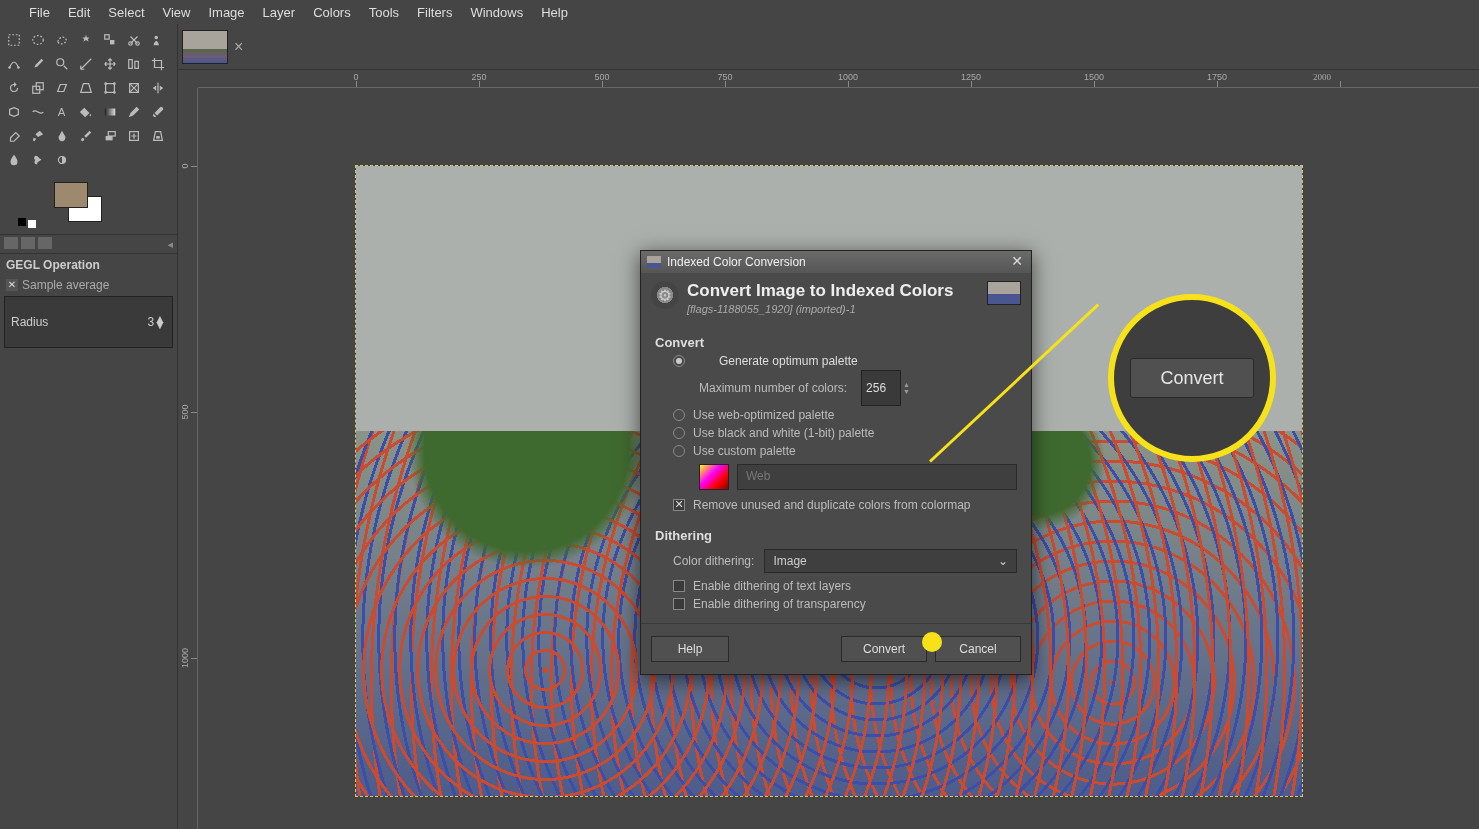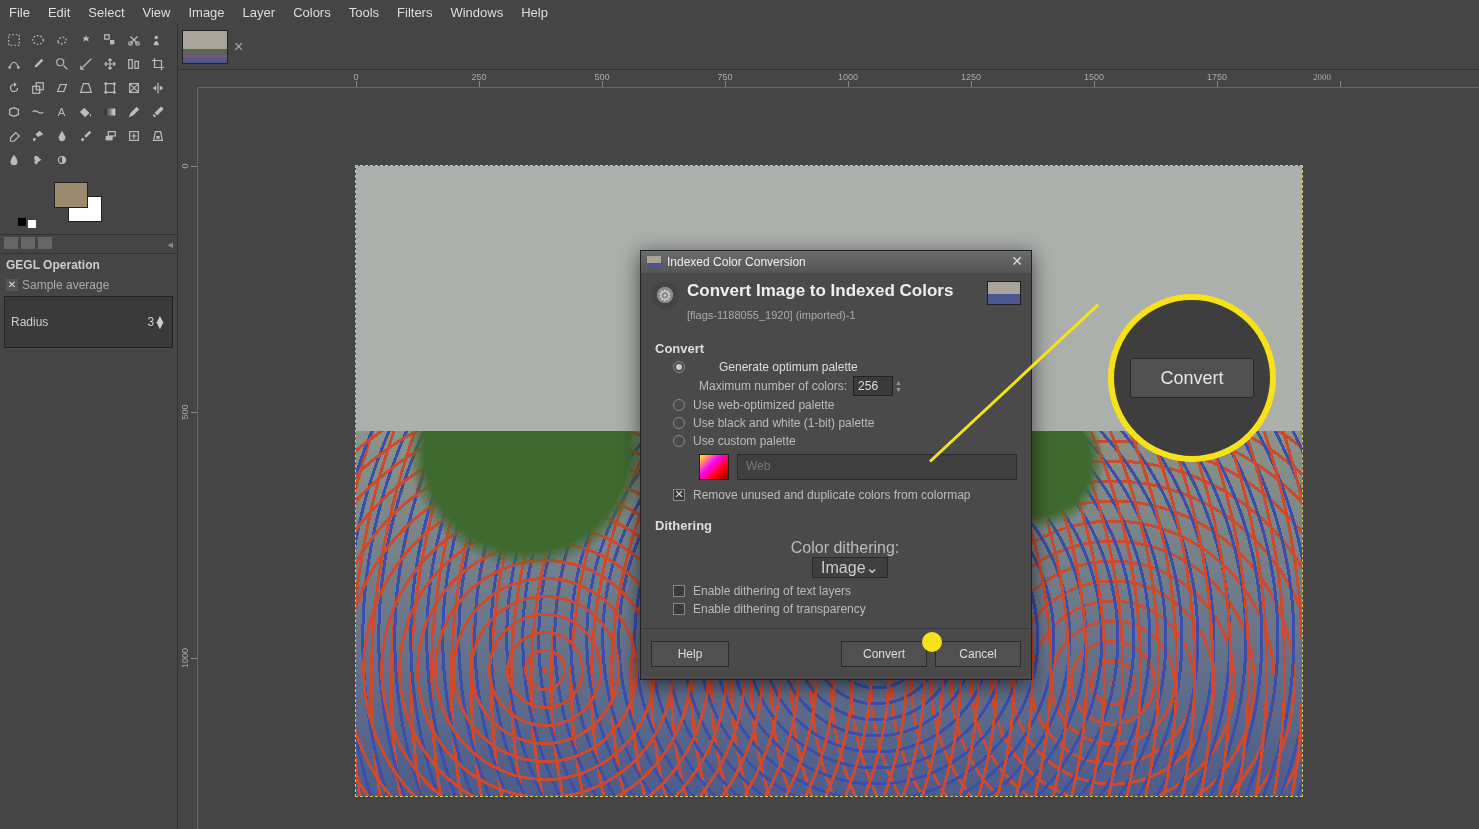--- a/index.html
+++ b/index.html
@@ -1,19 +1,19 @@
 <!DOCTYPE html>
 <html><head>
 <meta charset="utf-8">
 <style>
   * { margin:0; padding:0; box-sizing:border-box; font-family:"Segoe UI",Arial,sans-serif; }
   body { width:1479px; height:829px; background:#454545; color:#ccc; overflow:hidden; position:relative; font-size:13px; }
 
   
-  .menubar { height:24px; display:flex; align-items:center; padding:0 0; background:#454545; }
+  .menubar { height:24px; display:flex; align-items:center; padding:0 20px; background:#454545; }
   .menubar span { padding:3px 9px; color:#ddd; font-size:13px; cursor:default; }
 
   
   .main { display:flex; height:calc(100% - 24px); }
   .left-col { width:178px; background:#454545; display:flex; flex-direction:column; border-right:1px solid #333; }
 
   
   .toolbox { padding:4px 2px; }
   .tool-row { display:flex; }
   .tool { width:22px; height:22px; margin:1px; display:flex; align-items:center; justify-content:center; color:#bbb; font-size:14px; }
@@ -67,37 +67,37 @@
   }
 
   
   .dialog { position:absolute; left:640px; top:250px; width:392px; background:#4a4a4a; border:1px solid #222; box-shadow:0 4px 20px rgba(0,0,0,.6); z-index:20;}
   .dlg-titlebar { height:22px; background:linear-gradient(#6b6b6b,#555); display:flex; align-items:center; padding:0 6px; font-size:12px; color:#eee;}
   .dlg-titlebar .ico { width:14px; height:12px; background:linear-gradient(to bottom,#a8a49c 55%,#4a5690 55%); margin-right:6px;}
   .dlg-titlebar .x { margin-left:auto; width:16px; height:16px; text-align:center; line-height:14px; color:#ddd; font-size:14px;}
   .dlg-head { display:flex; align-items:flex-start; padding:8px 10px 10px 10px;}
   .dlg-head .gear { width:28px; height:28px; border-radius:50%; background:radial-gradient(circle,#888 40%,#444 42%); margin-right:8px; display:flex; align-items:center; justify-content:center; color:#ccc; font-size:16px;}
   .dlg-head h2 { font-size:17px; font-weight:bold; color:#eee; }
-  .dlg-head .sub { font-size:11px; color:#aaa; margin-top:8px;}
+  .dlg-head .sub { font-size:11px; color:#aaa; margin-top:2px;font-style:italic;}
   .dlg-head .thumb { margin-left:auto; width:34px; height:24px; background:linear-gradient(to bottom,#a8a49c 55%,#4a5690 55%); border:1px solid #222;}
   .dlg-section { padding:4px 14px; }
   .dlg-section h3 { font-size:13px; font-weight:bold; color:#ddd; margin:6px 0 2px 0;}
   .radio-row, .check-row { display:flex; align-items:center; padding:2px 0 2px 18px; font-size:12px; color:#bbb;}
   .radio-row.sel { color:#ddd;gap:26px;}
   .radio { width:12px; height:12px; border-radius:50%; border:1px solid #888; margin-right:8px; position:relative;}
   .radio.on::after { content:""; position:absolute; inset:2px; border-radius:50%; background:#ccc;}
   .check { width:12px; height:12px; border:1px solid #888; margin-right:8px; background:#3a3a3a; position:relative;}
   .check.on::after { content:"✕"; position:absolute; inset:-2px; font-size:11px; color:#ddd; text-align:center; line-height:12px;}
   .inset-row { padding-left:44px; display:flex; align-items:center; font-size:12px; color:#bbb;}
-  .numbox { margin-left:6px; width:40px; height:20px; background:#3a3a3a; border:1px solid #222; display:flex; align-items:center; padding:0 4px; color:#ddd;}
+  .numbox { margin-left:14px; width:40px; height:36px; background:#3a3a3a; border:1px solid #222; display:flex; align-items:center; padding:0 4px; color:#ddd;}
   .spin2 { display:flex; flex-direction:column; margin-left:2px; font-size:7px; color:#999; line-height:7px;}
   .palette-row { padding:4px 0 6px 44px; display:flex; align-items:center;}
   .palette-sw { width:30px; height:26px; background:linear-gradient(135deg,#ff0 0%,#f0f 40%,#f00 70%,#800 100%); border:1px solid #222; margin-right:8px;}
   .palette-name { flex:1; height:26px; background:#3f3f3f; border:1px solid #2a2a2a; color:#777; padding:4px 8px; font-size:12px;}
-  .drop-row { display:flex; align-items:center; padding:4px 0 4px 18px; font-size:16px; color:#bbb;flex-direction:column;}
+  .drop-row { display:flex; align-items:center; padding:4px 0 4px 18px; font-size:12px; color:#bbb;}
   .dropdown { flex:1; margin-left:10px; height:24px; background:#3f3f3f; border:1px solid #2a2a2a; display:flex; align-items:center; justify-content:space-between; padding:0 8px; color:#ccc;}
   .dlg-buttons { display:flex; padding:12px 10px; gap:8px; border-top:1px solid #3a3a3a; margin-top:6px;}
   .btn { height:26px; background:#505050; border:1px solid #2a2a2a; color:#ddd; font-size:12px; display:flex; align-items:center; justify-content:center; cursor:default;}
   .btn.help { width:78px;}
   .btn.act { width:86px;}
   .spacer { flex:1;}
 
   
   .callout-ring { position:absolute; left:1108px; top:294px; width:168px; height:168px; border:6px solid #f7e21a; border-radius:50%; background:#3e3e3e; z-index:30; display:flex; align-items:center; justify-content:center; overflow:hidden;}
   .callout-ring .bigbtn { width:124px; height:40px; background:#505050; border:1px solid #2a2a2a; color:#e6e6e6; font-size:18px; display:flex; align-items:center; justify-content:center; border-radius:3px;}

